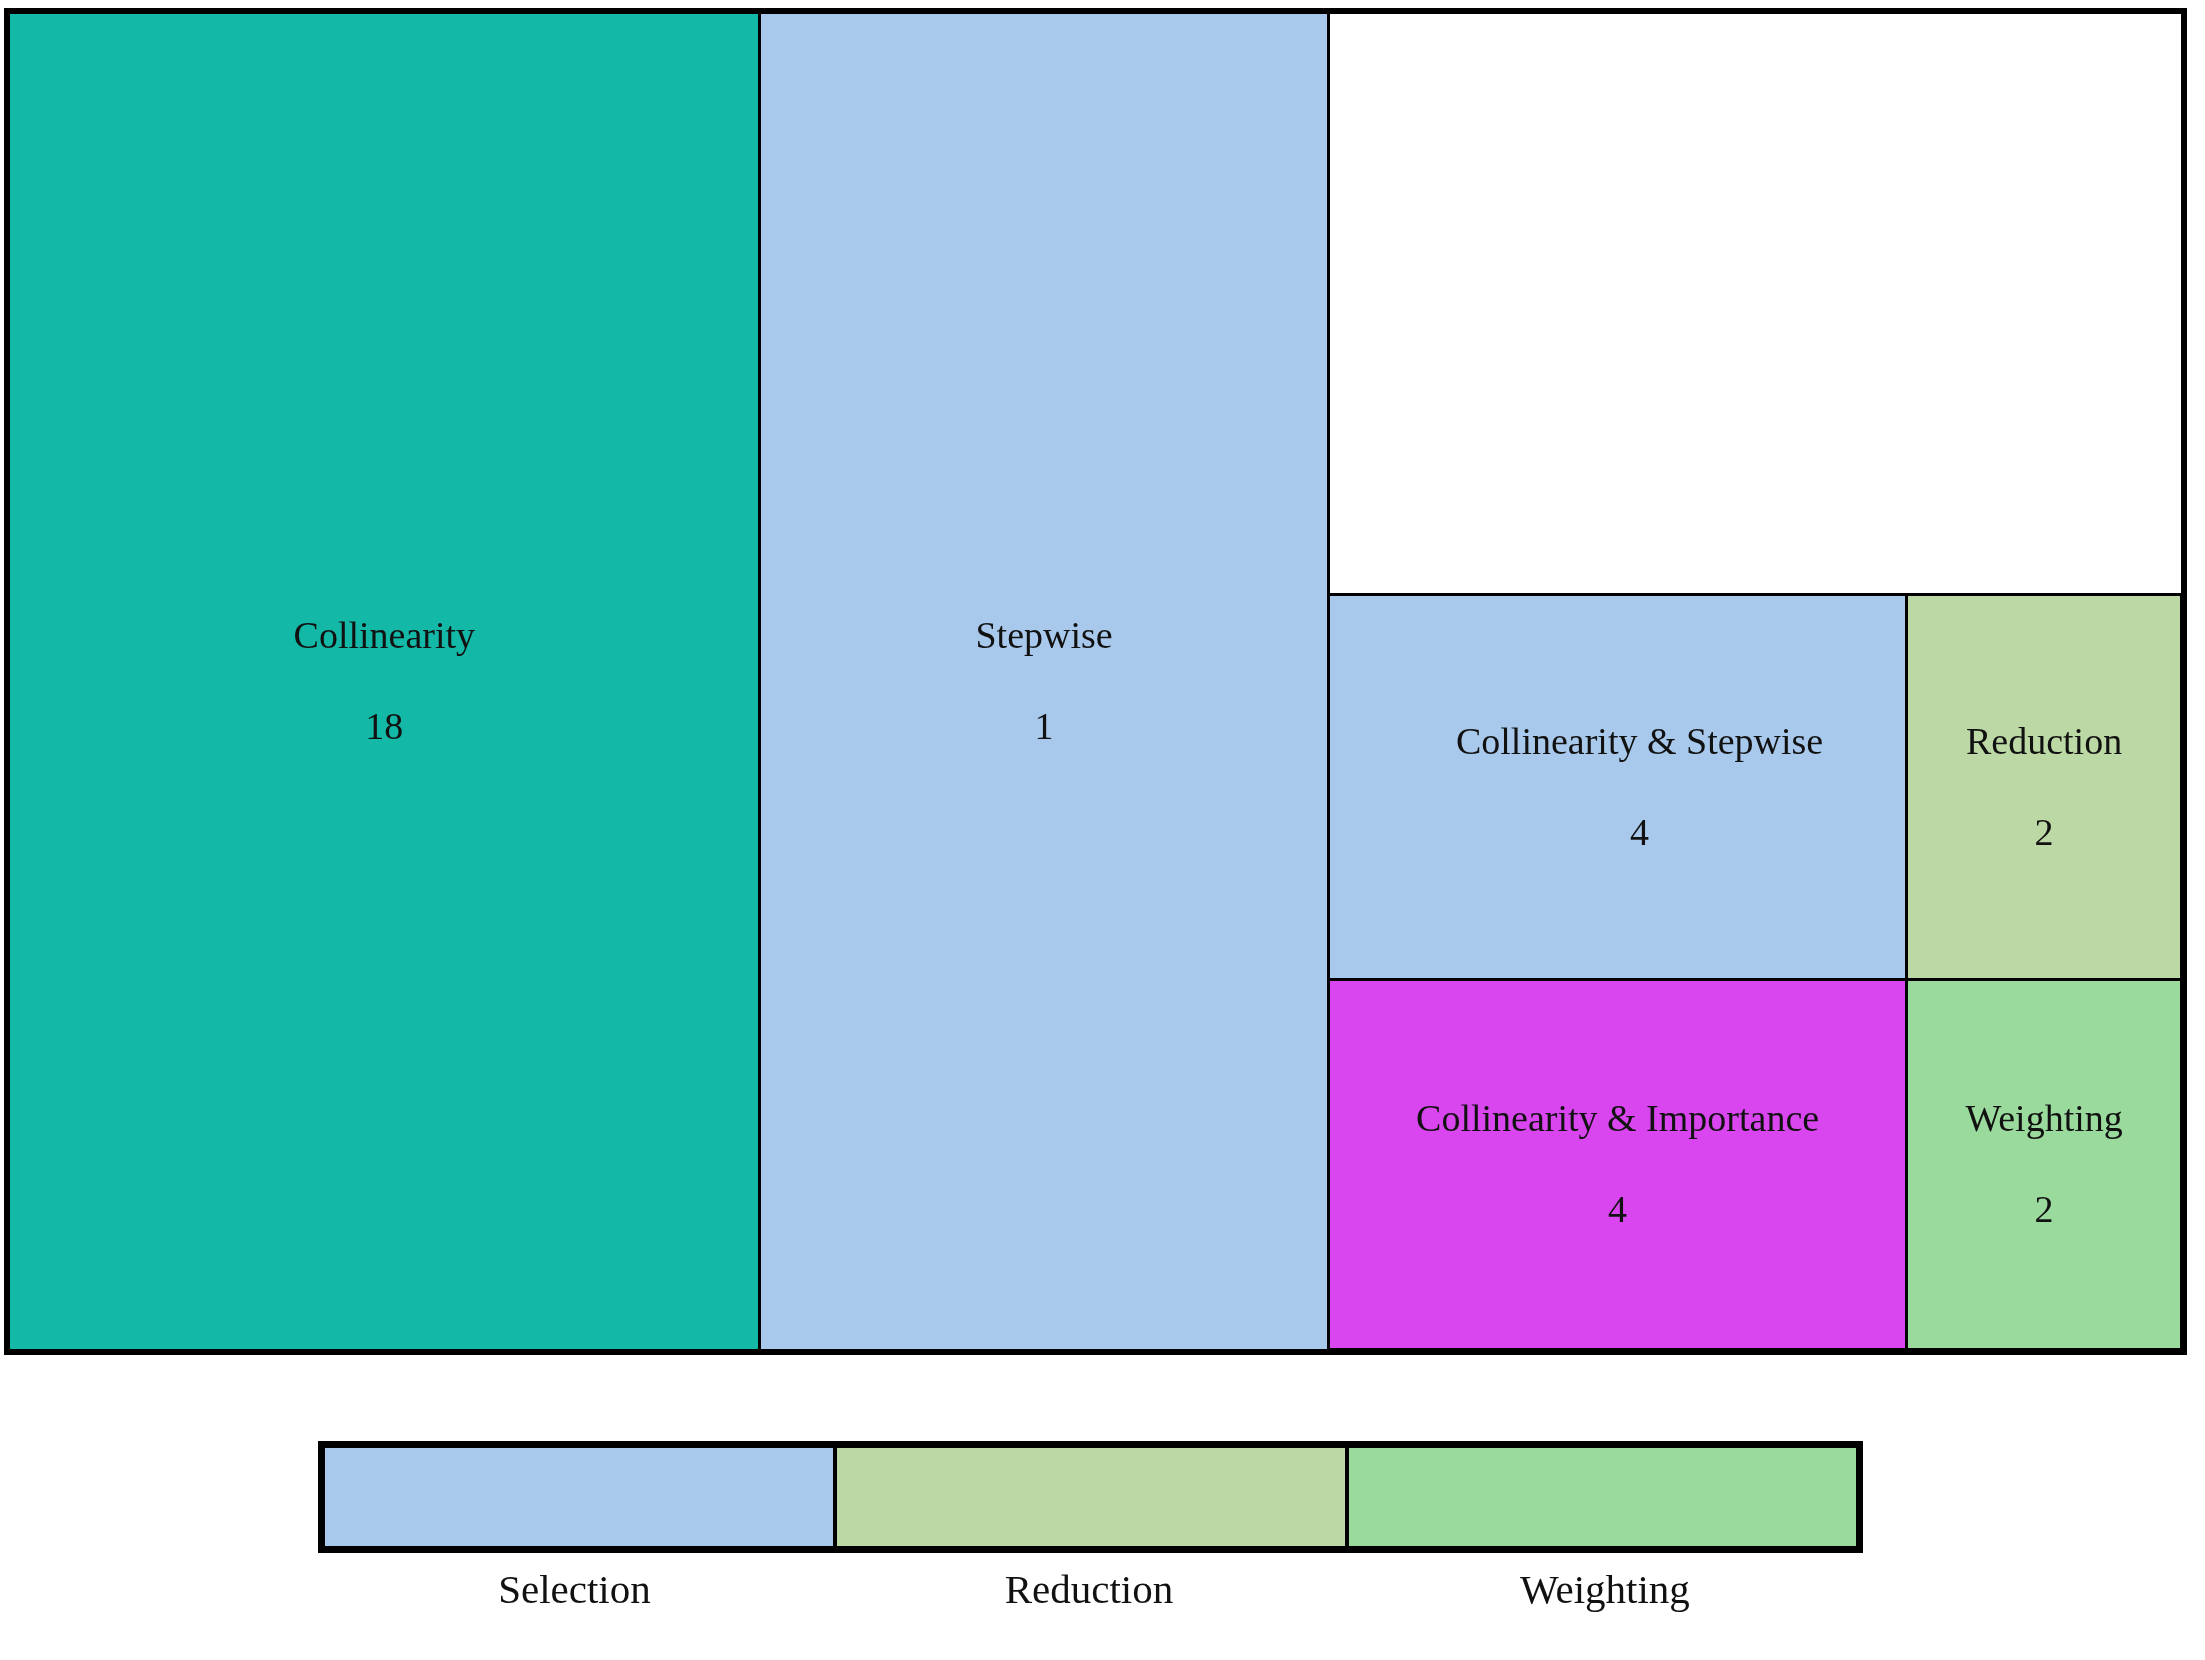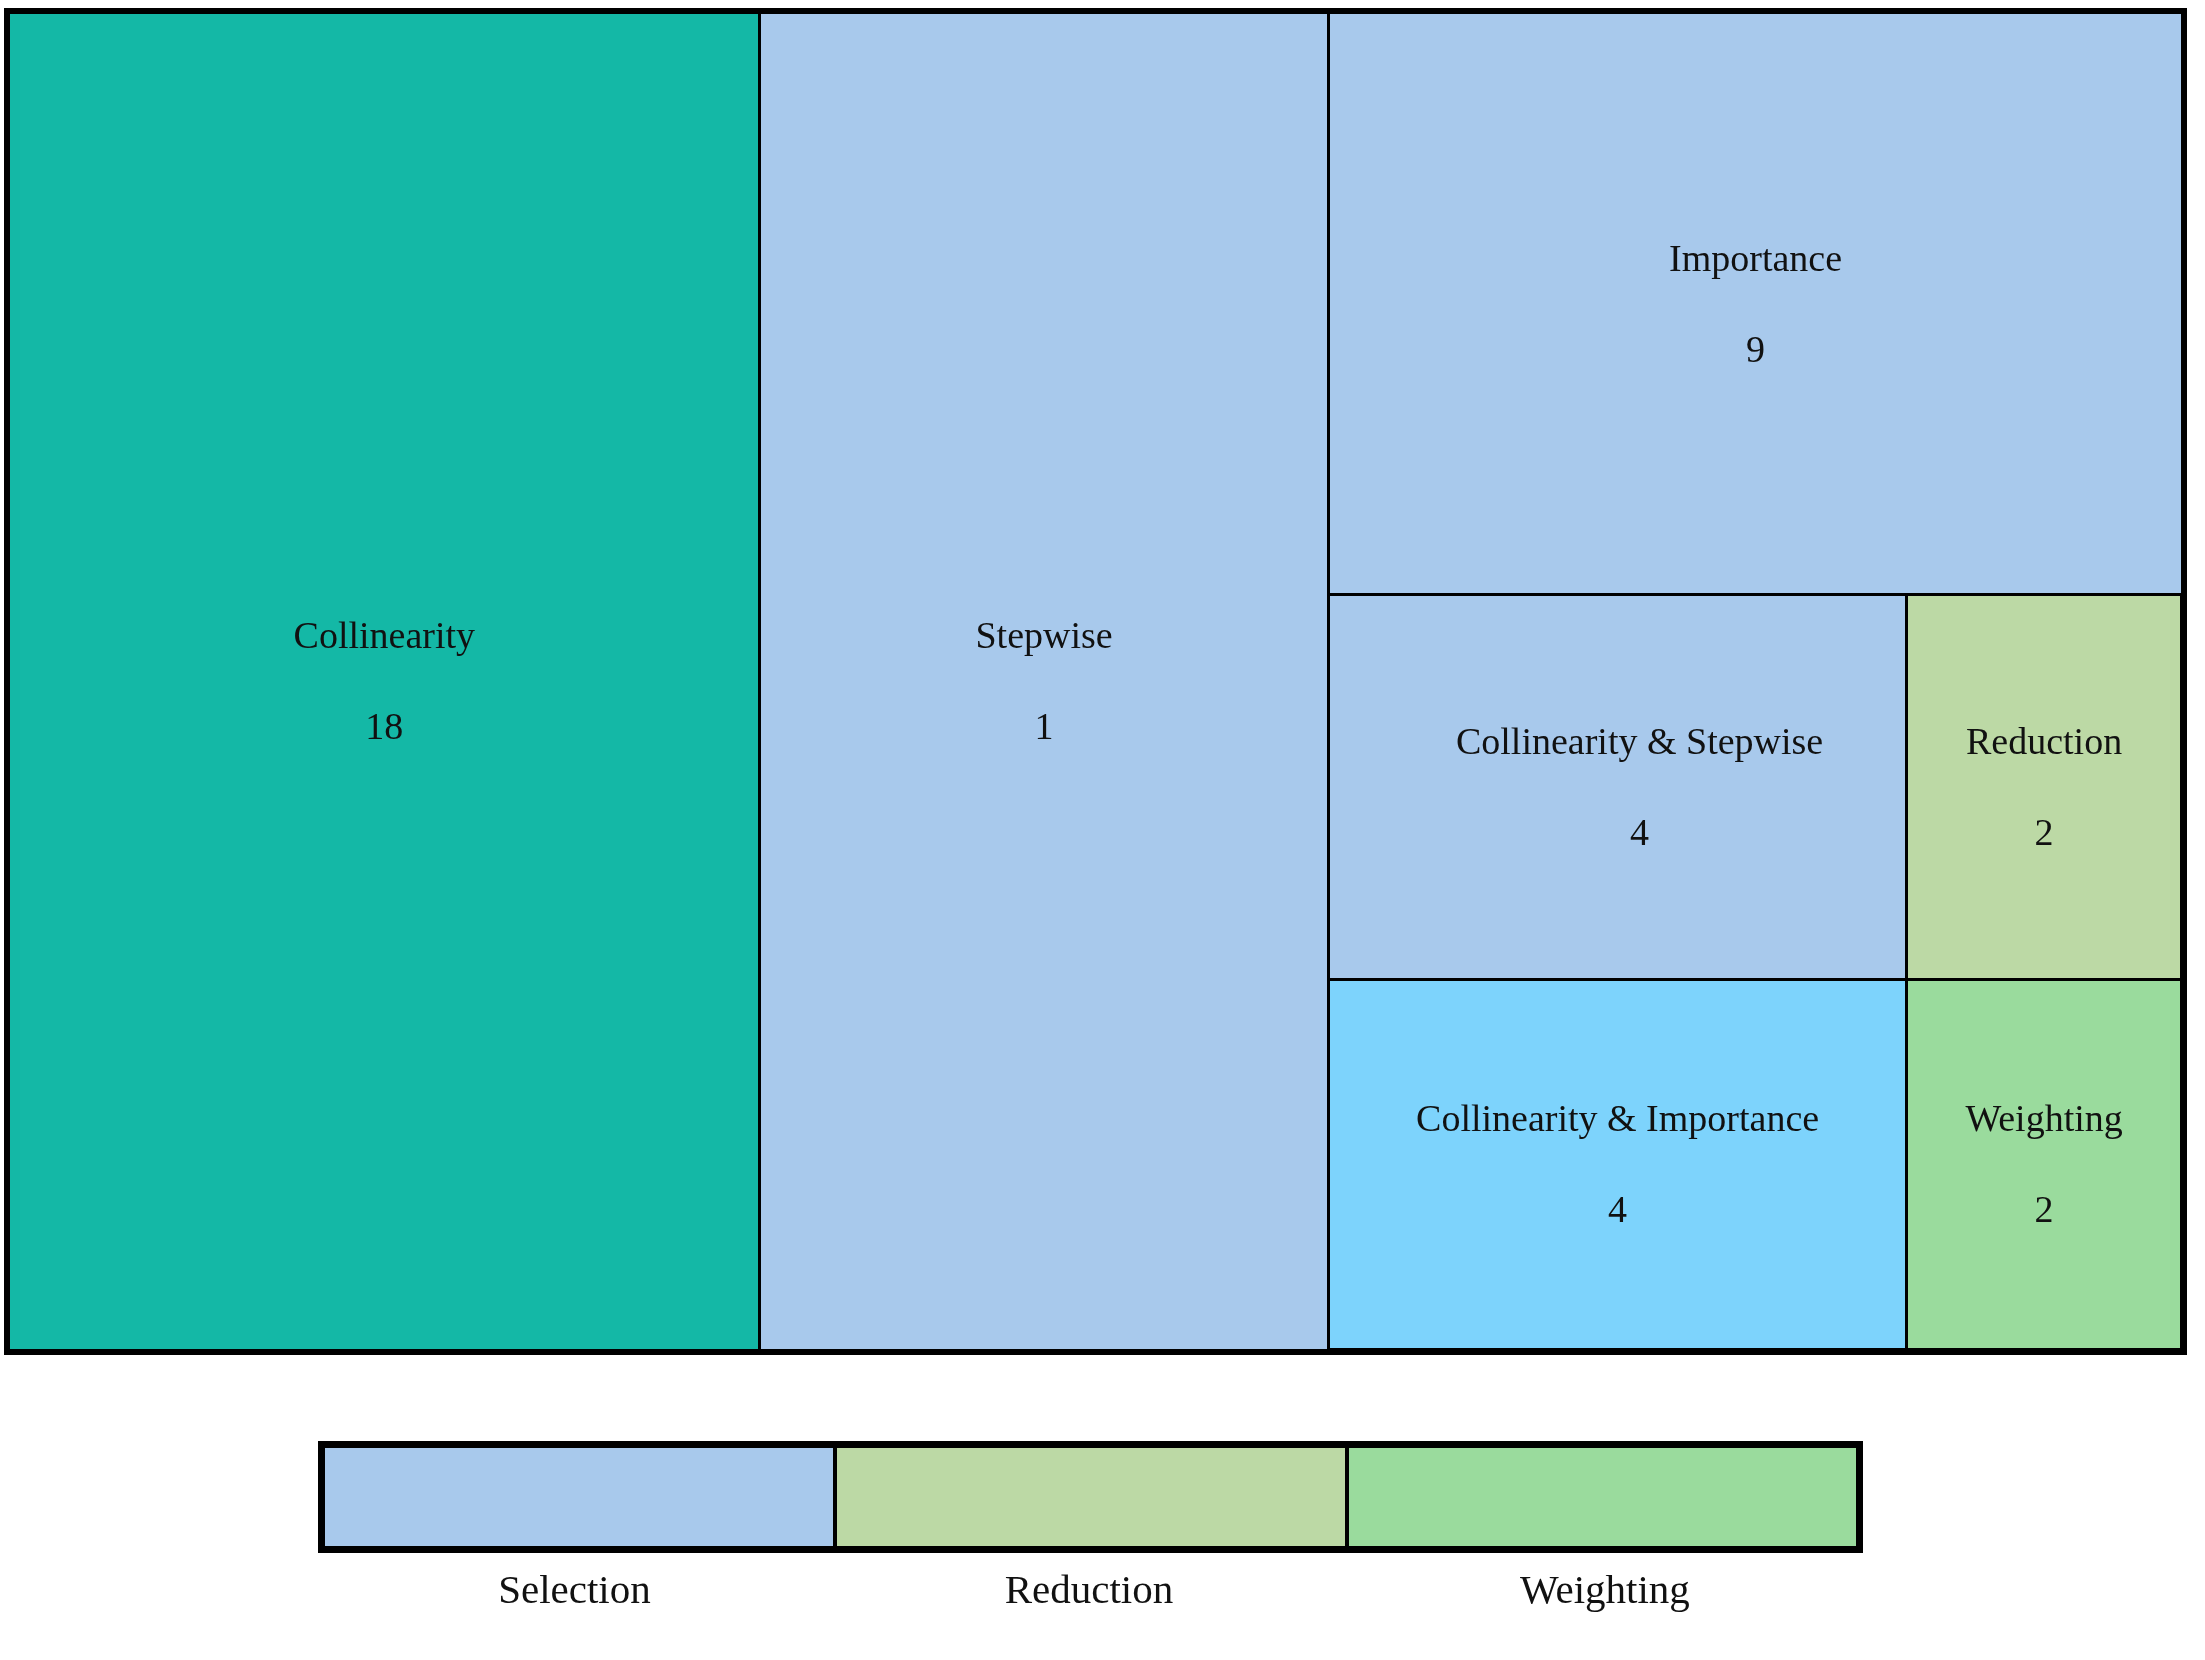--- a/index.html
+++ b/index.html
@@ -111,36 +111,32 @@
     <div class="tile" id="tile-collinearity" style="background: #14b8a6;">
       <span class="tile-label">Collinearity</span>
       <span class="tile-value">18</span>
     </div>
 
     <div class="tile" id="tile-stepwise" style="background: rgb(168, 201, 236);">
       <span class="tile-label">Stepwise</span>
       <span class="tile-value">1</span>
     </div>
 
-    <div class="tile" id="tile-importance" style="background: rgb(168, 201, 236);">
-      <span class="tile-label">Importance</span>
-      <span class="tile-value">9</span>
-    </div>
 
     <div class="tile" id="tile-coll-stepwise" style="background: rgb(168, 201, 236); padding-left: 44px;">
       <span class="tile-label">Collinearity &amp; Stepwise</span>
       <span class="tile-value">4</span>
     </div>
 
     <div class="tile" id="tile-reduction" style="background: rgb(188, 217, 165);">
       <span class="tile-label">Reduction</span>
       <span class="tile-value">2</span>
     </div>
 
-    <div class="tile" id="tile-coll-importance" style="background: #7dd3fc; font-family: Liberation Serif, serif;">
+    <div class="tile" id="tile-coll-importance" style="background: #d946ef; font-family: Liberation Serif, serif;">
       <span class="tile-label">Collinearity &amp; Importance</span>
       <span class="tile-value">4</span>
     </div>
 
     <div class="tile" id="tile-weighting" style="background: rgb(154, 219, 157);">
       <span class="tile-label">Weighting</span>
       <span class="tile-value">2</span>
     </div>
 
   </div>

